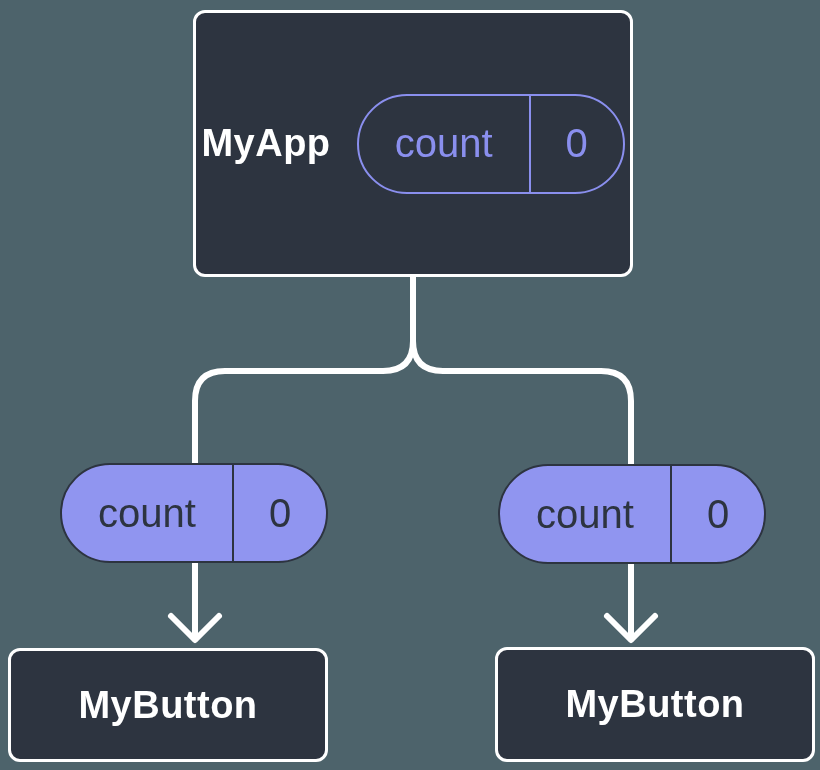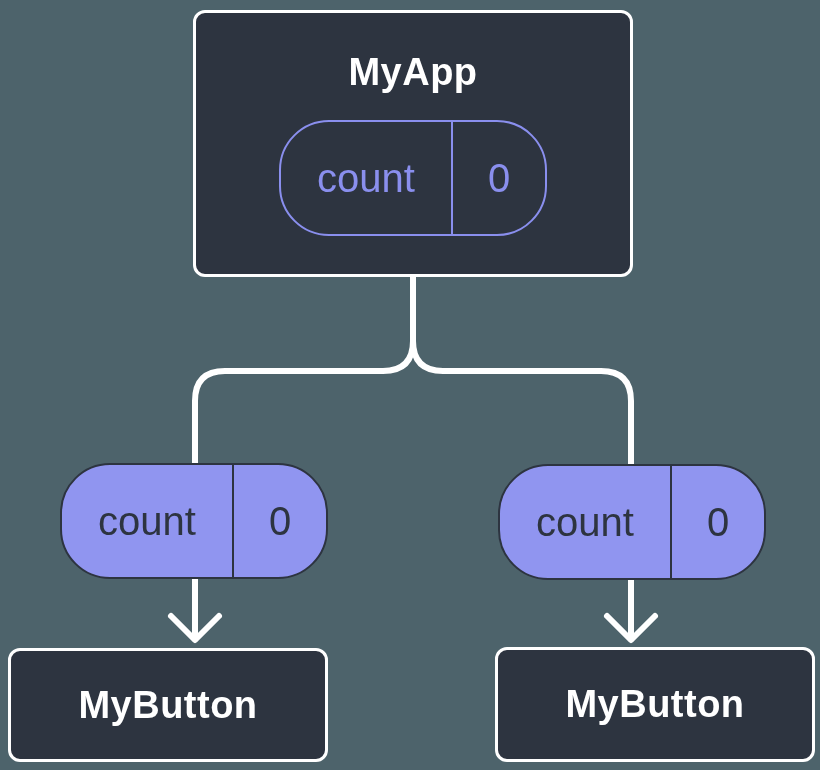--- a/index.html
+++ b/index.html
@@ -20,38 +20,38 @@
   .stage { position: absolute; inset: 0; width: 820px; height: 770px; }
   svg.wires { position: absolute; left: 0; top: 0; z-index: 1; }
 
   .node {
     position: absolute;
     background: var(--node);
     border: 3px solid var(--line);
     border-radius: 12px;
     z-index: 2;
     display: flex;
-    flex-direction: column;
+    flex-direction: row;
     align-items: center;
     justify-content: center;
   }
   .node-title {
     color: #ffffff;
     font-size: 38px;
     font-weight: 700;
     letter-spacing: 0.5px;
   }
   #root-node { left: 193px; top: 10px; width: 440px; height: 267px; gap: 26px; }
   #button-node-left  { left: 8px;   top: 648px; width: 320px; height: 114px; }
   #button-node-right { left: 495px; top: 647px; width: 320px; height: 115px; }
 
   .pill {
     display: flex;
     align-items: stretch;
-    height: 116px;
+    height: 100px;
     width: 268px;
     border-radius: 50px;
     overflow: hidden;
     font-size: 40px;
     z-index: 2;
   }
   .pill .seg {
     display: flex;
     align-items: center;
     justify-content: center;

